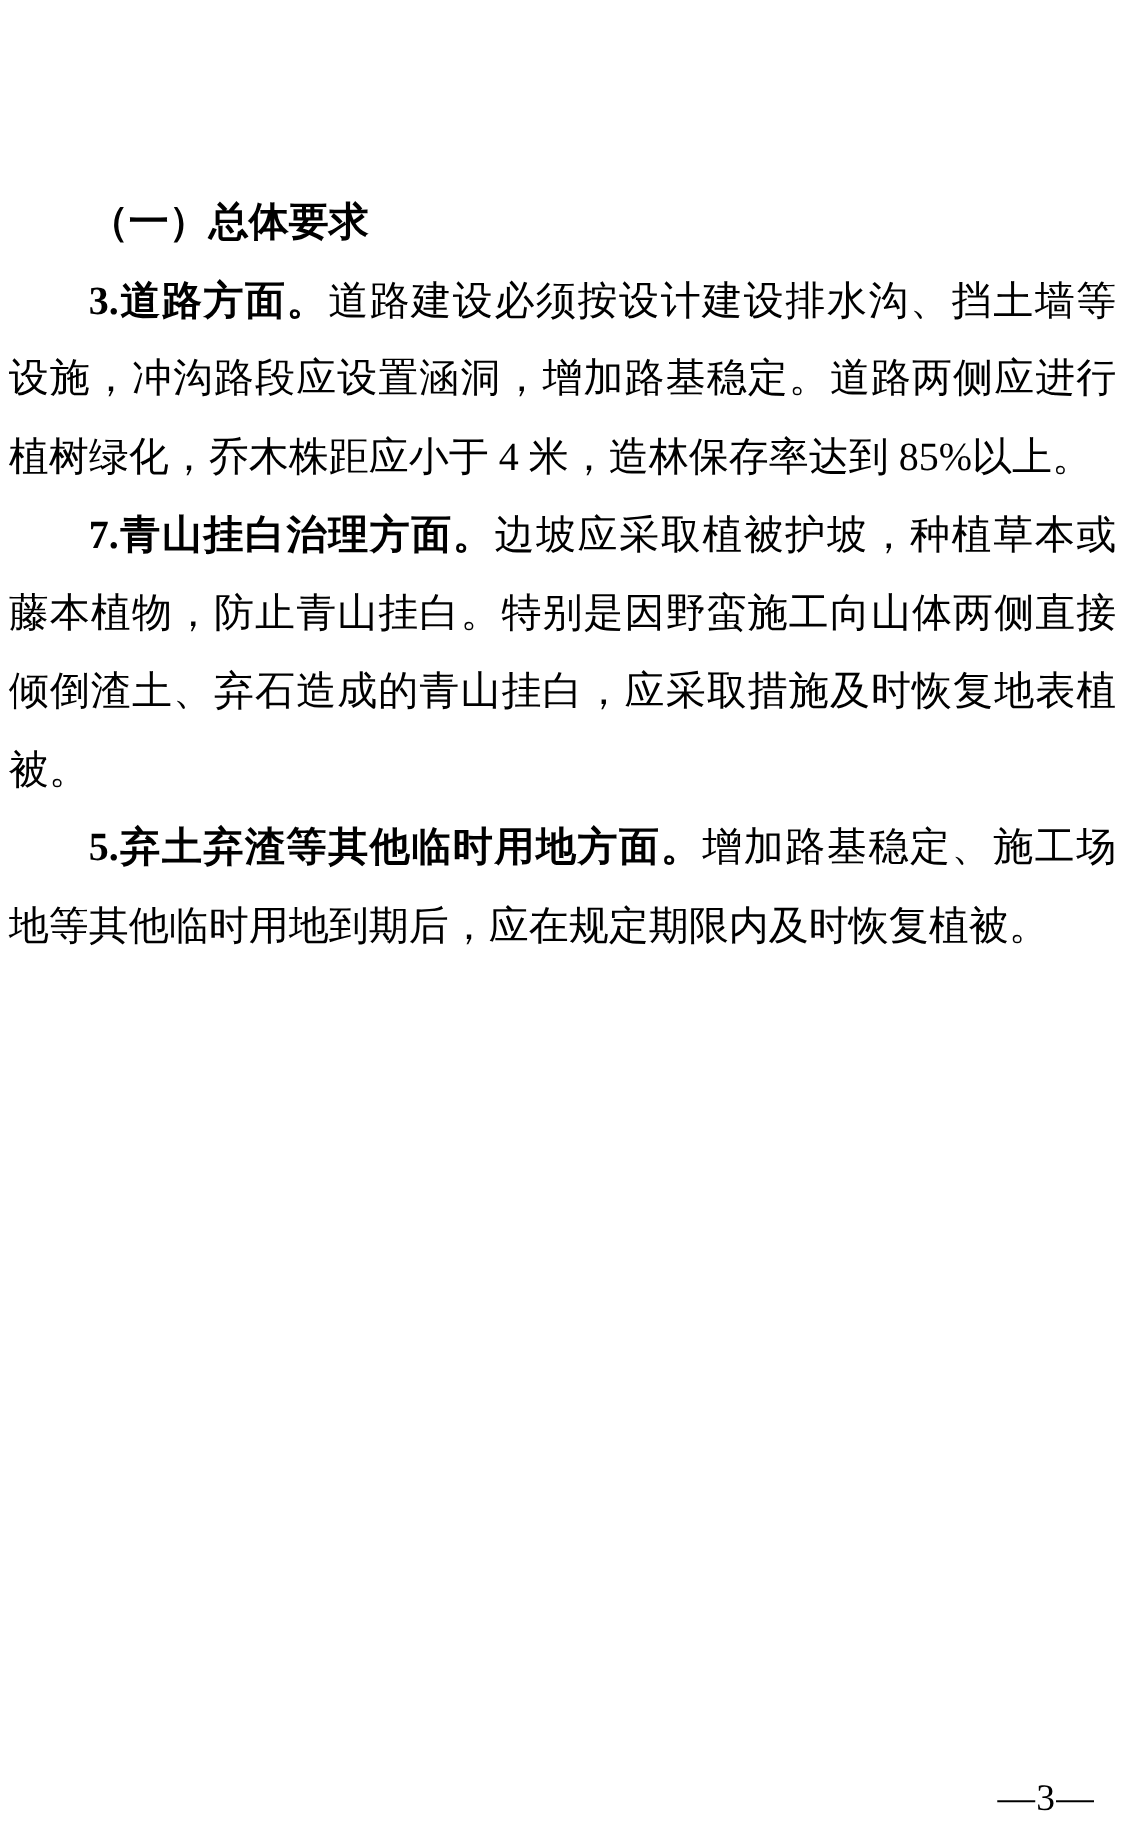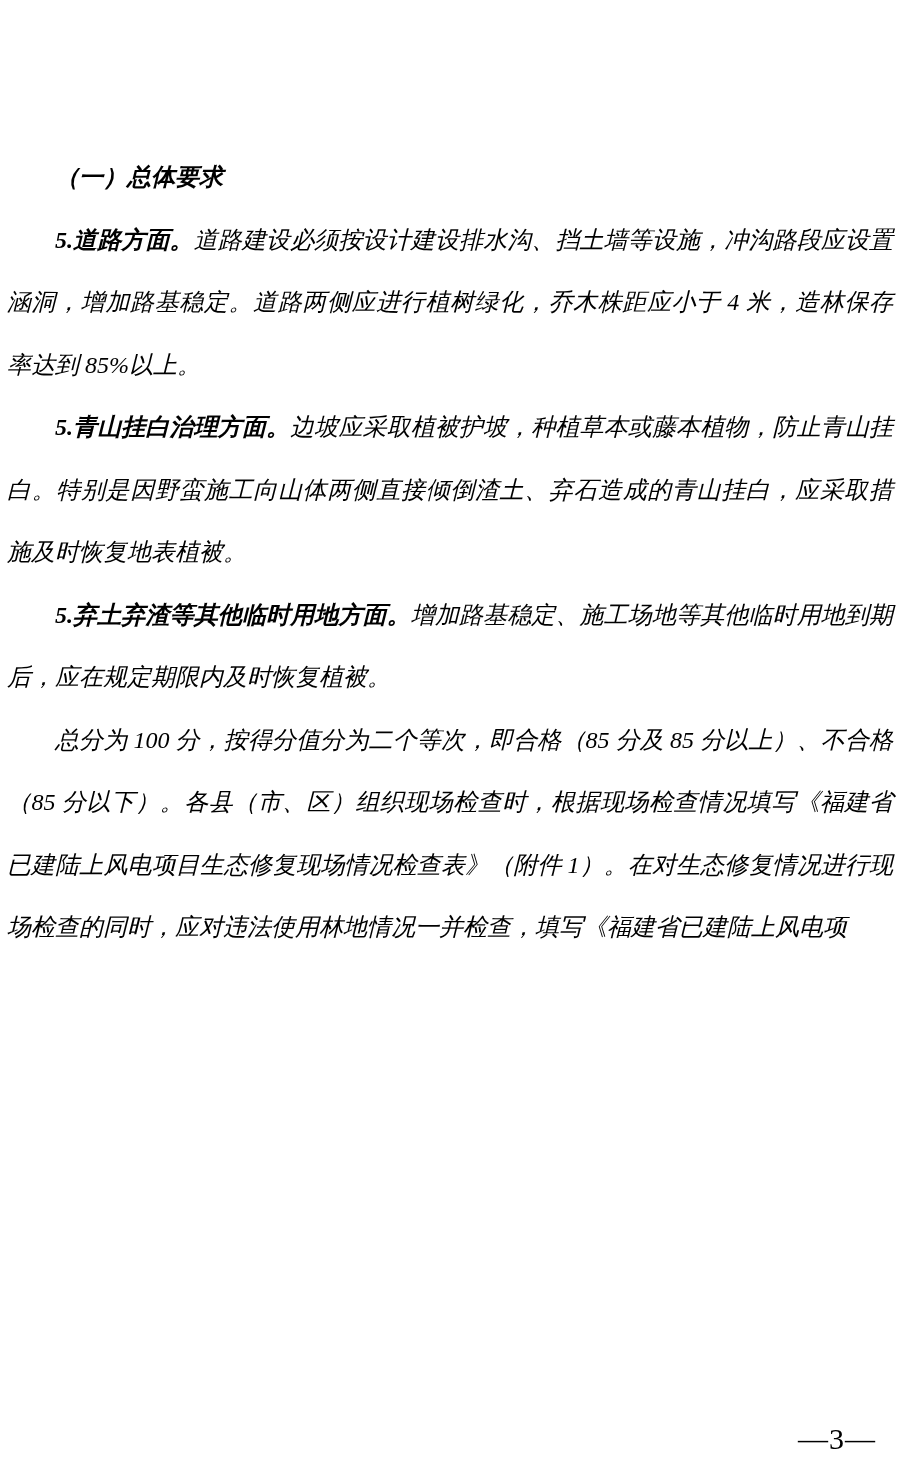--- a/index.html
+++ b/index.html
@@ -13,24 +13,23 @@
     position: relative;
     overflow: hidden;
     font-family: "Liberation Serif", "DejaVu Serif", serif;
     color: #000000;
   }
   .doc {
     position: absolute;
     left: 7px;
     top: 146px;
     width: 886px;
-    font-size: 24px;
+    font-size: 32px;
     line-height: 62.5px;
     text-align: justify;
-    font-style: italic;
   }
   .heading {
     font-weight: bold;
     text-indent: 2em;
     margin: 0;
   }
   .para {
     text-indent: 2em;
     margin: 0;
   }
@@ -46,31 +45,28 @@
     letter-spacing: 1px;
   }
 </style>
 </head>
 <body>
 
 <div class="doc">
   <div class="heading">（一）总体要求</div>
 
   <div class="para">
-    <span class="lead">5.道路方面。</span><span>道路建设必须按设计建设排水沟、挡土墙等设施，冲沟路段应设置涵洞，增加路基稳定。道路两侧应进行植树绿化，乔木株距应小于 4 米，造林保存率达到 85%以上。</span>
+    <span class="lead">3.道路方面。</span><span>道路建设必须按设计建设排水沟、挡土墙等设施，冲沟路段应设置涵洞，增加路基稳定。道路两侧应进行植树绿化，乔木株距应小于 4 米，造林保存率达到 85%以上。</span>
   </div>
 
 
   <div class="para">
-    <span class="lead">5.青山挂白治理方面。</span><span>边坡应采取植被护坡，种植草本或藤本植物，防止青山挂白。特别是因野蛮施工向山体两侧直接倾倒渣土、弃石造成的青山挂白，应采取措施及时恢复地表植被。</span>
+    <span class="lead">7.青山挂白治理方面。</span><span>边坡应采取植被护坡，种植草本或藤本植物，防止青山挂白。特别是因野蛮施工向山体两侧直接倾倒渣土、弃石造成的青山挂白，应采取措施及时恢复地表植被。</span>
   </div>
 
   <div class="para">
     <span class="lead">5.弃土弃渣等其他临时用地方面。</span><span>增加路基稳定、施工场地等其他临时用地到期后，应在规定期限内及时恢复植被。</span>
   </div>
 
 
-  <div class="para">
-    <span>总分为 100 分，按得分值分为二个等次，即合格（85 分及 85 分以上）、不合格（85 分以下）。各县（市、区）组织现场检查时，根据现场检查情况填写《福建省已建陆上风电项目生态修复现场情况检查表》（附件 1）。在对生态修复情况进行现场检查的同时，应对违法使用林地情况一并检查，填写《福建省已建陆上风电项</span>
-  </div>
 </div>
 
 <div class="page-number">—3—</div>
 
 </body></html>

